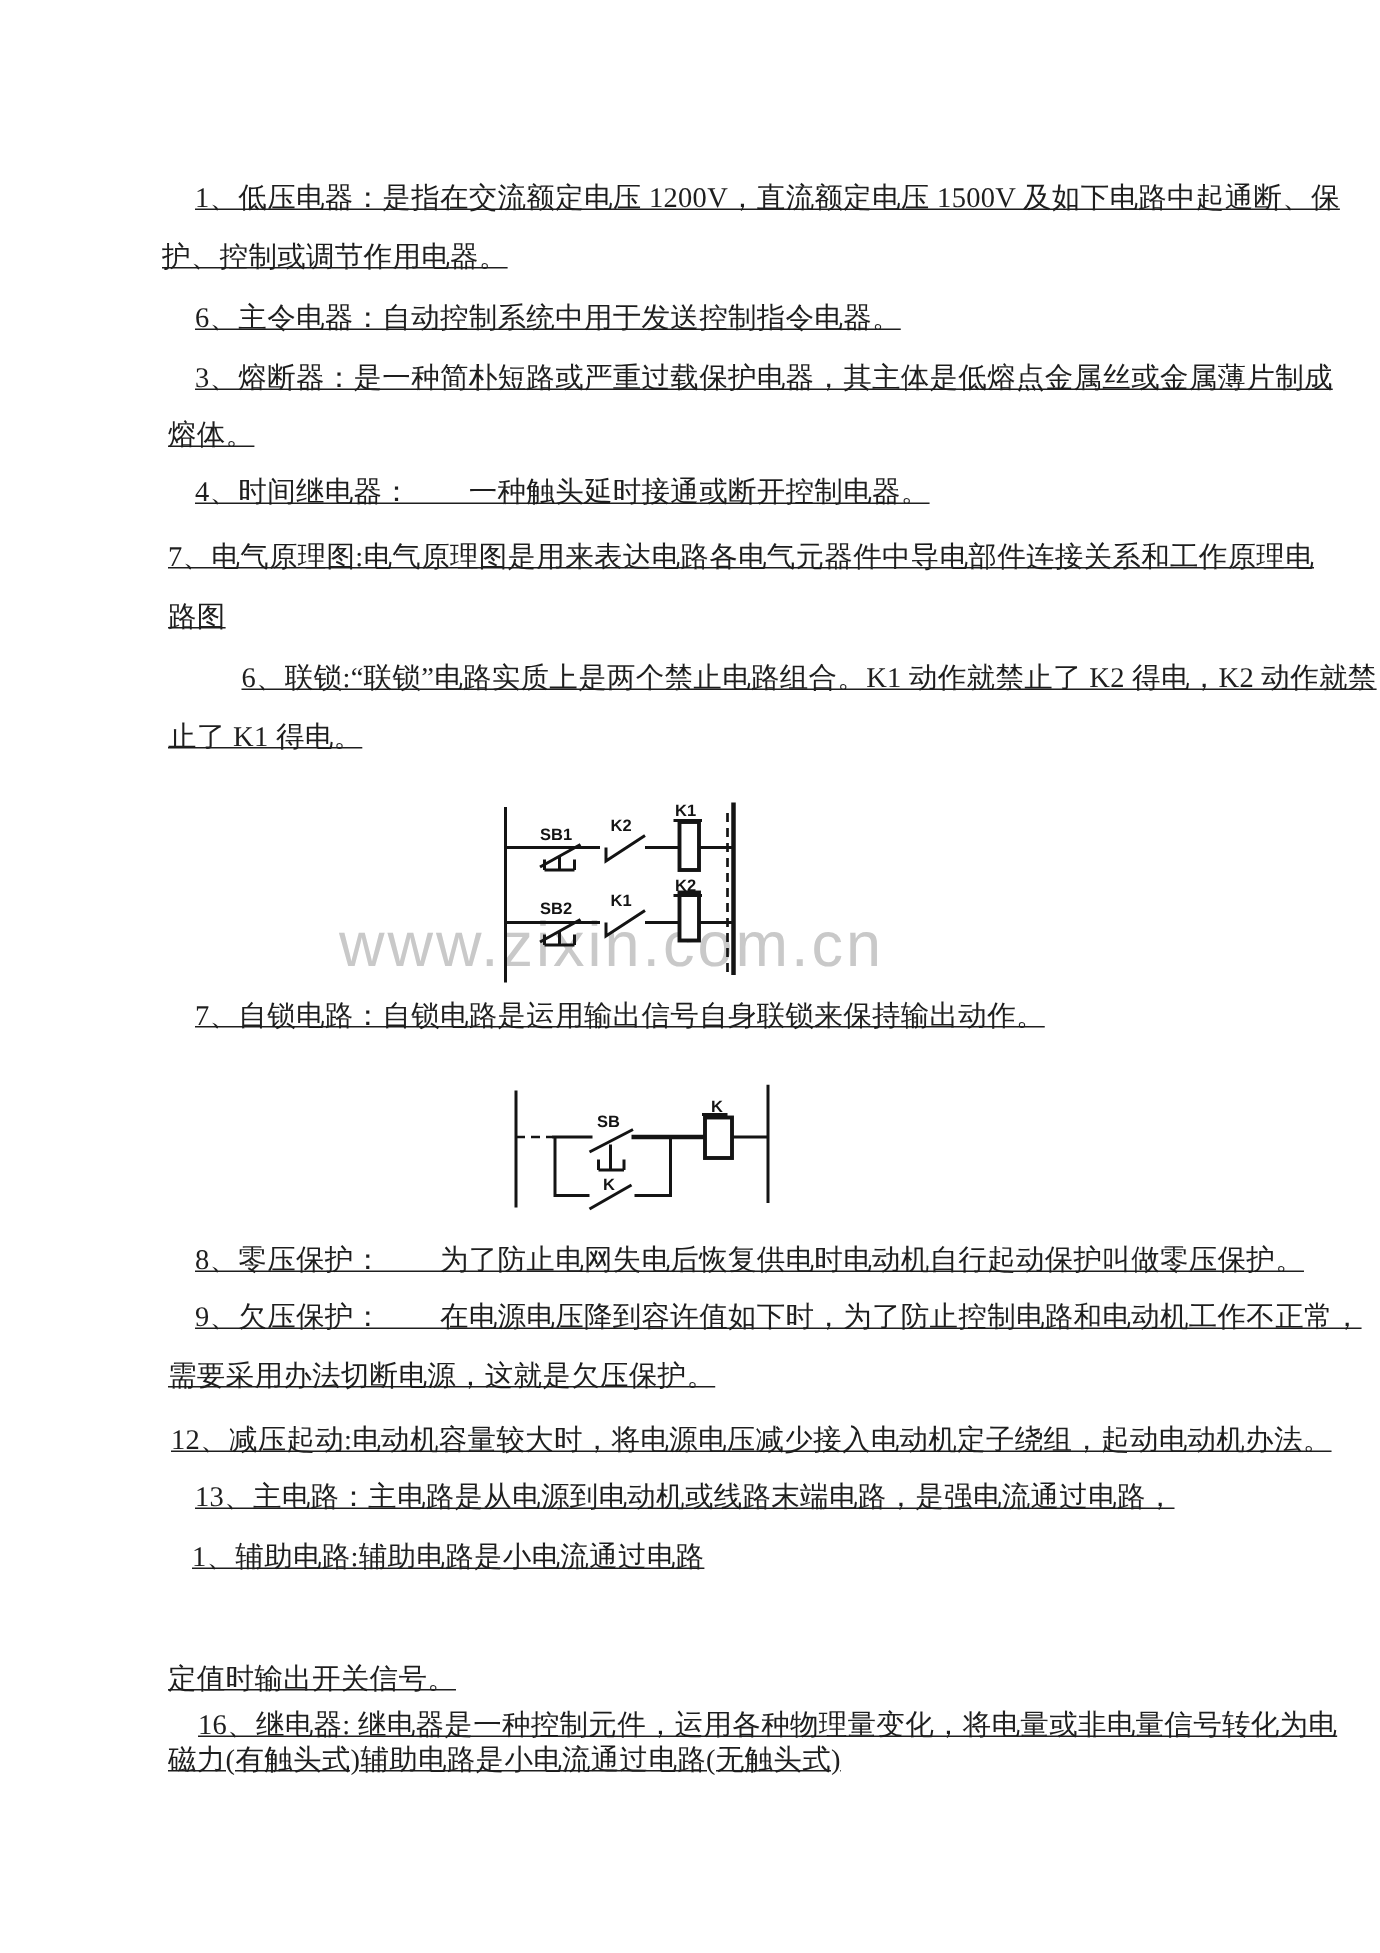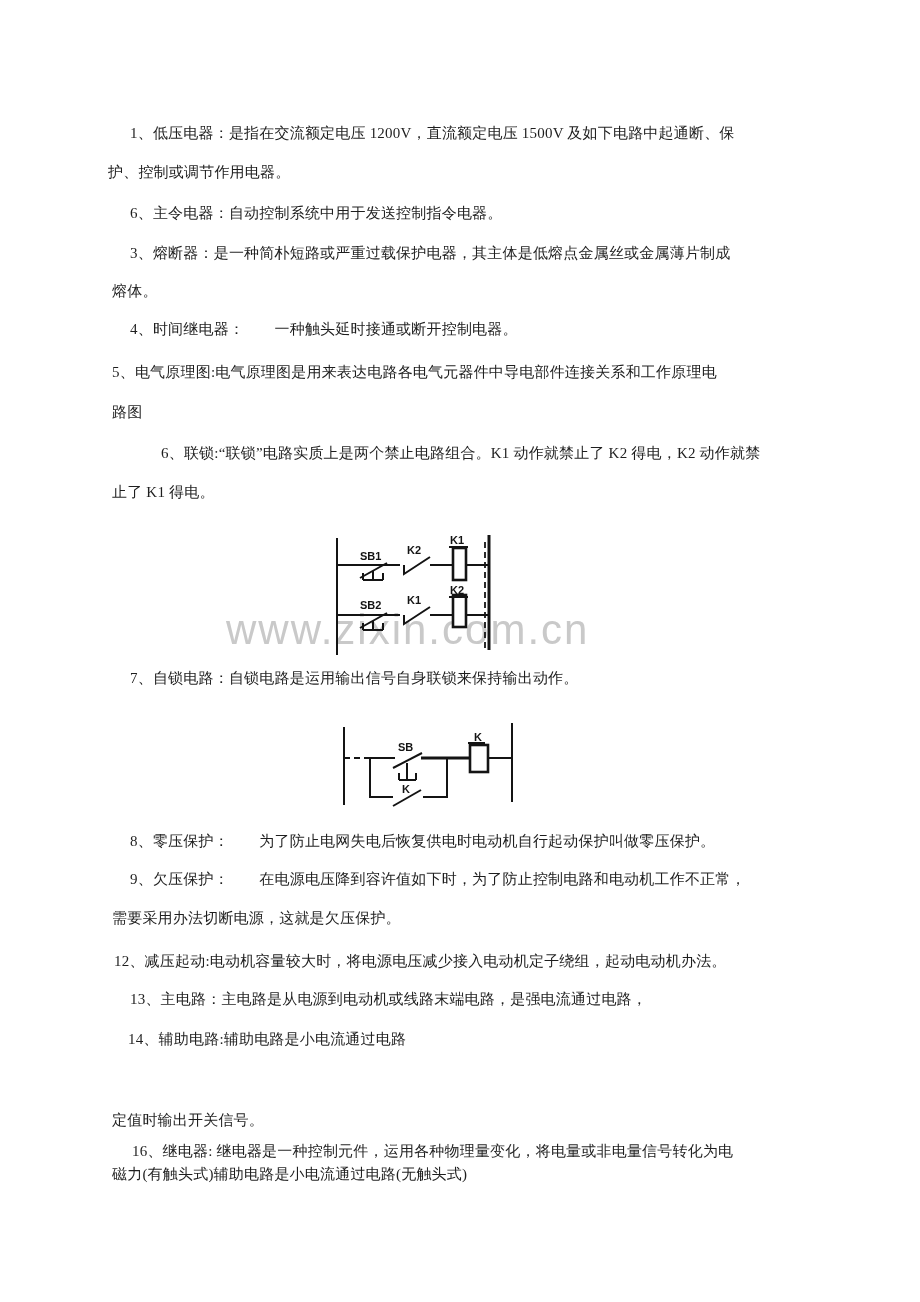--- a/index.html
+++ b/index.html
@@ -7,23 +7,24 @@
     position:relative;
     width:920px;height:1302px;
     margin:0 auto;
     background:#ffffff;
     overflow:hidden;
     font-family:"Liberation Serif","DejaVu Serif",serif;
   }
   .line{
     position:absolute;
     height:22px;line-height:22px;
-    font-size:15px;color:#1e1e1e;
+    font-size:19px;color:#1e1e1e;
     white-space:pre;
     letter-spacing:0.2px;
+    text-decoration:underline;
   }
   #watermark{
     position:absolute;
     left:226px;top:606px;
     font-family:"Liberation Sans","DejaVu Sans",sans-serif;
     font-size:42px;font-weight:400;
     letter-spacing:2px;
     color:#c9c9c9;
     z-index:1;
     user-select:none;
@@ -50,31 +51,31 @@
 
   <div id="watermark">www.zixin.com.cn</div>
 
   <div class="txt-layer">
     <div class="line" style="left:130px;top:122px;">1、低压电器：是指在交流额定电压 1200V，直流额定电压 1500V 及如下电路中起通断、保</div>
     <div class="line" style="left:108px;top:161px;">护、控制或调节作用电器。</div>
     <div class="line" style="left:130px;top:202px;">6、主令电器：自动控制系统中用于发送控制指令电器。</div>
     <div class="line" style="left:130px;top:242px;">3、熔断器：是一种简朴短路或严重过载保护电器，其主体是低熔点金属丝或金属薄片制成</div>
     <div class="line" style="left:112px;top:280px;">熔体。</div>
     <div class="line" style="left:130px;top:318px;">4、时间继电器：　　一种触头延时接通或断开控制电器。</div>
-    <div class="line" style="left:112px;top:361px;">5、电气原理图:电气原理图是用来表达电路各电气元器件中导电部件连接关系和工作原理电</div>
+    <div class="line" style="left:112px;top:361px;">7、电气原理图:电气原理图是用来表达电路各电气元器件中导电部件连接关系和工作原理电</div>
     <div class="line" style="left:112px;top:401px;">路图</div>
     <div class="line" style="left:127px;top:442px;margin-left:34px;">6、联锁:“联锁”电路实质上是两个禁止电路组合。K1 动作就禁止了 K2 得电，K2 动作就禁</div>
     <div class="line" style="left:112px;top:481px;">止了 K1 得电。</div>
     <div class="line" style="left:130px;top:667px;">7、自锁电路：自锁电路是运用输出信号自身联锁来保持输出动作。</div>
     <div class="line" style="left:130px;top:830px;">8、零压保护：　　为了防止电网失电后恢复供电时电动机自行起动保护叫做零压保护。</div>
     <div class="line" style="left:130px;top:868px;">9、欠压保护：　　在电源电压降到容许值如下时，为了防止控制电路和电动机工作不正常，</div>
     <div class="line" style="left:112px;top:907px;">需要采用办法切断电源，这就是欠压保护。</div>
     <div class="line" style="left:114px;top:950px;">12、减压起动:电动机容量较大时，将电源电压减少接入电动机定子绕组，起动电动机办法。</div>
     <div class="line" style="left:130px;top:988px;">13、主电路：主电路是从电源到电动机或线路末端电路，是强电流通过电路，</div>
-    <div class="line" style="left:128px;top:1028px;">14、辅助电路:辅助电路是小电流通过电路</div>
+    <div class="line" style="left:128px;top:1028px;">1、辅助电路:辅助电路是小电流通过电路</div>
     <div class="line" style="left:112px;top:1109px;">定值时输出开关信号。</div>
     <div class="line" style="left:132px;top:1140px;">16、继电器: 继电器是一种控制元件，运用各种物理量变化，将电量或非电量信号转化为电</div>
     <div class="line" style="left:112px;top:1163px;">磁力(有触头式)辅助电路是小电流通过电路(无触头式)</div>
   </div>
 
   <svg class="diagram" style="left:330px;top:528px;" width="170" height="135" viewBox="0 0 170 135">
 
     <path class="wire" d="M7 10 V127"></path>
     <path class="dashwire" d="M155 14 V122"></path>
     <path class="wire-thick" d="M159 7 V122"></path>

